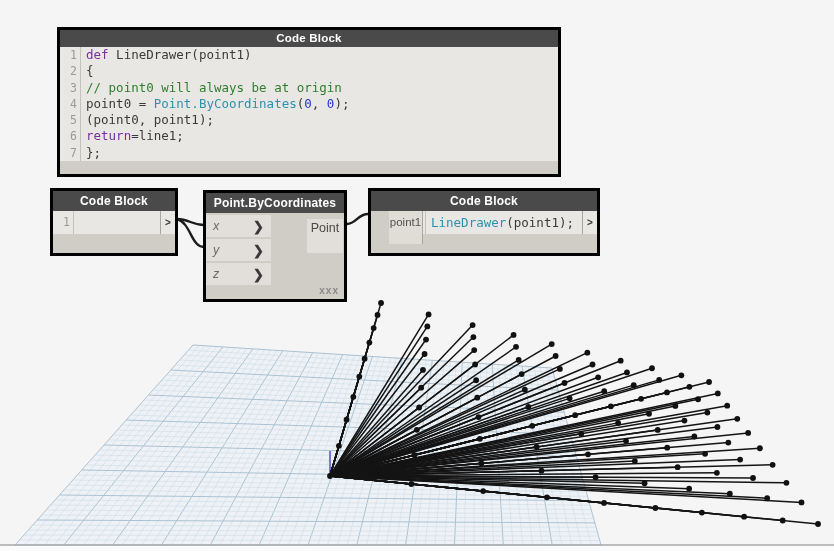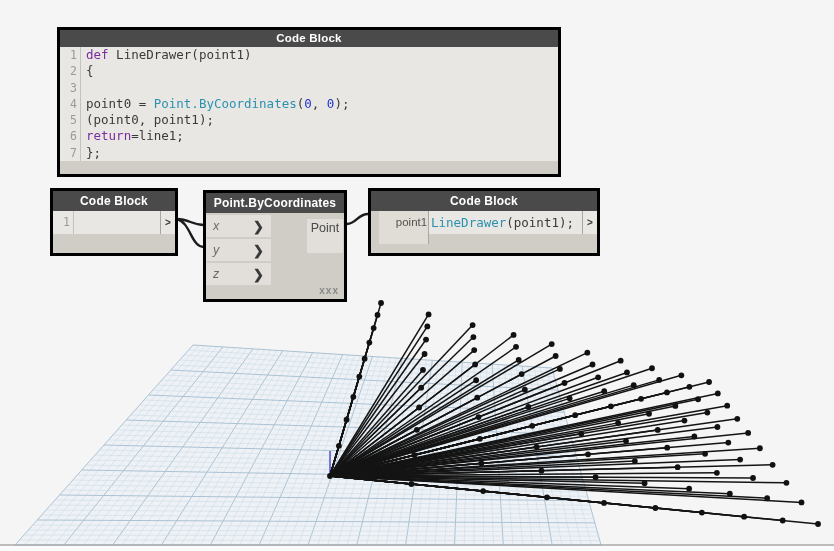--- a/index.html
+++ b/index.html
@@ -357,21 +357,21 @@
       <circle cx="717.8056180678348" cy="393.40540106092266" r="2.9" fill="#111111"></circle>
       <circle cx="709.0416466372416" cy="381.98662762749643" r="2.9" fill="#111111"></circle>
     </g>
   </svg>
 
 <div class="node lg" style="left:57px;top:27px;width:504px;height:150px;">
   <div class="node-header hdr-lg">Code Block</div>
   <div class="code-area" style="height:114px;">
       <div class="code-line"><span class="lnum">1</span><span class="kw">def </span><span class="pl">LineDrawer(point1)</span></div>
       <div class="code-line"><span class="lnum">2</span><span class="pl">{</span></div>
-      <div class="code-line"><span class="lnum">3</span></div>
+      <div class="code-line"><span class="lnum">3</span><span class="cm">// point0 will always be at origin</span></div>
       <div class="code-line"><span class="lnum">4</span><span class="pl">point0 = </span><span class="ty">Point.ByCoordinates</span><span class="pl">(</span><span class="nu">0</span><span class="pl">, </span><span class="nu">0</span><span class="pl">);</span></div>
       <div class="code-line"><span class="lnum">5</span><span class="pl">(point0, point1);</span></div>
       <div class="code-line"><span class="lnum">6</span><span class="kw">return</span><span class="pl">=line1;</span></div>
       <div class="code-line"><span class="lnum">7</span><span class="pl">};</span></div>
     </div>
 </div>
 
 <div class="node sm" style="left:50px;top:188px;width:128px;height:68px;">
   <div class="node-header hdr-sm">Code Block</div>
   <div class="code-area" style="height:23px;padding-right:14px;">
@@ -395,18 +395,18 @@
         <span class="port-label">z</span>
         <span class="port-chevron">❯</span>
       </div>
     </div>
   <div class="out-point" style="right:1px;top:26px;width:36px;height:34px;line-height:18px;">Point</div>
   <div class="lacing">xxx</div>
 </div>
 
 <div class="node sm" style="left:368px;top:188px;width:232px;height:68px;">
   <div class="node-header hdr-sm">Code Block</div>
-  <div class="in-cell" style="left:8px;top:20px;width:33px;height:33px;padding-left:16px;">point1</div>
+  <div class="in-cell" style="left:18px;top:20px;width:33px;height:33px;">point1</div>
   <div class="code-area" style="height:23px;margin-left:34px;padding-right:14px;">
       <div class="code-line"><span class="lnum">1</span><span class="ty">LineDrawer</span><span class="pl">(point1);</span></div>
     </div>
   <div class="out-cell" style="right:0;top:20px;">&gt;</div>
 </div>
 
 </body></html>

